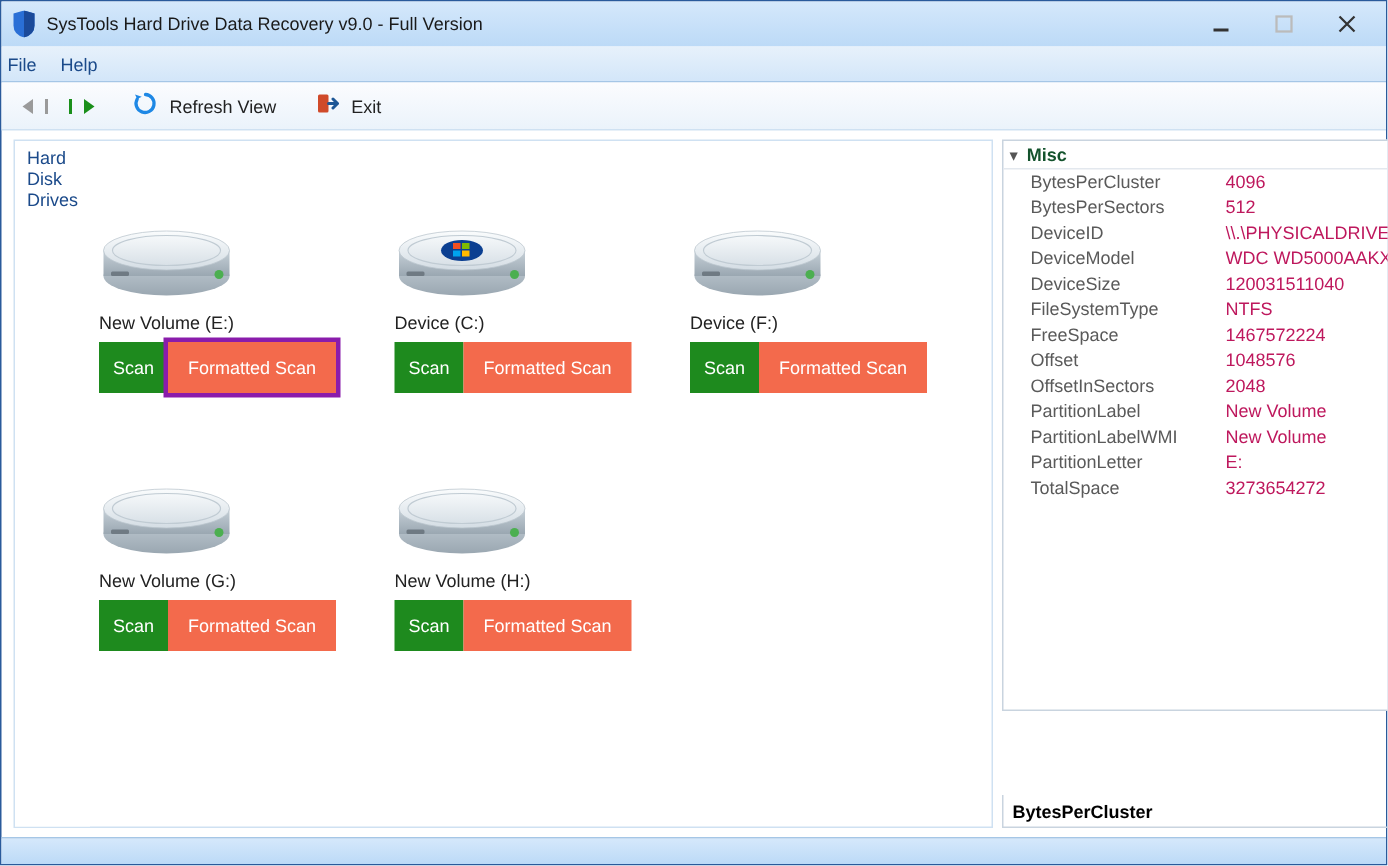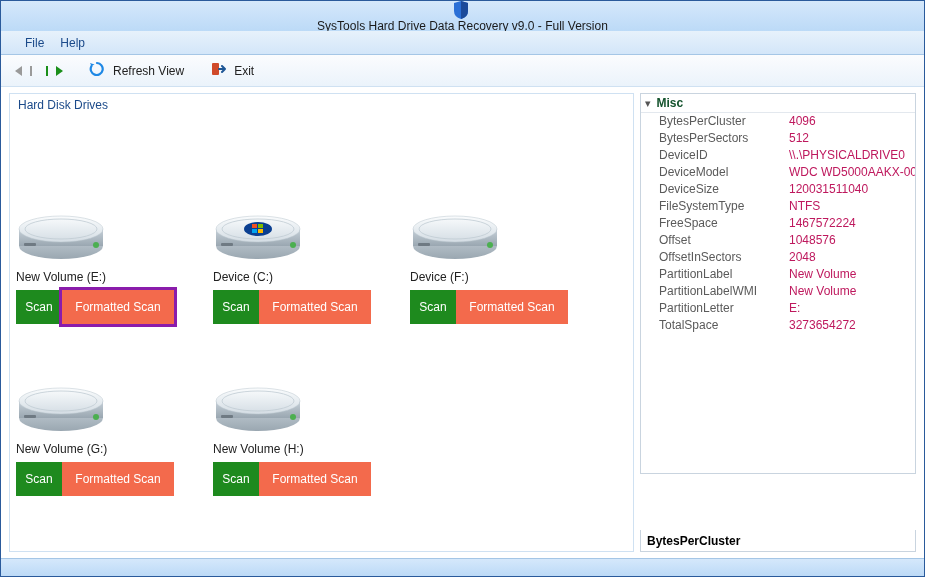--- a/index.html
+++ b/index.html
@@ -1,32 +1,32 @@
 <!DOCTYPE html>
 <html><head>
 <meta charset="utf-8">
 <style>
   * { box-sizing: border-box; margin: 0; padding: 0; }
   body { font-family: "Segoe UI", Tahoma, sans-serif; font-size: 12px; background: #fff; overflow: hidden; }
   .window { width: 925px; height: 577px; border: 1px solid #2a5a9b; display: flex; flex-direction: column; background: #fff; }
-  .titlebar { height: 30px; background: linear-gradient(to bottom, #d5e8fb, #bcdaf7); display: flex; align-items: center; padding: 0 4px; flex-direction: column; }
+  .titlebar { height: 30px; background: linear-gradient(to bottom, #d5e8fb, #bcdaf7); display: flex; align-items: center; padding: 0 4px; }
   .titlebar .logo { width: 18px; height: 18px; margin: 0 6px 0 2px; }
   .titlebar .title { font-size: 12px; color: #1a1a1a; flex: 1; }
   .title-controls { display: flex; align-items: center; gap: 18px; padding-right: 10px; }
   .title-controls .ctl { width: 24px; height: 24px; display: flex; align-items: center; justify-content: center; font-size: 15px; color: #333; }
-  .menubar { height: 24px; background: linear-gradient(to bottom, #e7f1fb, #d3e6f9); border-bottom: 1px solid #a5c6e6; display: flex; align-items: center; padding-left: 24px; gap: 16px; color: #1b4a8a; font-size: 12px; }
+  .menubar { height: 24px; background: linear-gradient(to bottom, #e7f1fb, #d3e6f9); border-bottom: 1px solid #a5c6e6; display: flex; align-items: center; padding-left: 4px; gap: 16px; color: #1b4a8a; font-size: 12px; }
   .menubar span { cursor: default; }
   .toolbar { height: 32px; background: linear-gradient(to bottom, #fbfcfe, #ebf3fb); border-bottom: 1px solid #cfe1f2; display: flex; align-items: center; padding-left: 10px; gap: 6px; font-size: 12px; color: #222; }
   .toolbar .tbtn { display: flex; align-items: center; gap: 8px; padding: 2px 4px; }
   .tri { width:0;height:0;border-top:5px solid transparent;border-bottom:5px solid transparent; }
   .tri.left { border-right:7px solid #9a9a9a; }
   .tri.right { border-left:7px solid #1a8f1a; }
   .toolbar .sep { width: 6px; }
   .content { flex: 1; display: flex; min-height: 0; }
-  .left-panel { flex: 1; border: 1px solid #cfe1f2; margin: 6px 3px 6px 8px; display: flex; flex-direction: column; background: #fff; gap: 40px; }
+  .left-panel { flex: 1; border: 1px solid #cfe1f2; margin: 6px 3px 6px 8px; display: flex; flex-direction: row; background: #fff; }
   .panel-header { padding: 4px 8px; color: #1b4a8a; background: #fff; font-size: 12px; }
   .drives-grid { flex: 1; padding: 10px 6px; display: grid; grid-template-columns: repeat(3, 195px); grid-auto-rows: 168px; gap: 4px 2px; align-content: start; }
   .drive { display: flex; flex-direction: column; align-items: flex-start; }
   .drive-img { width: 90px; height: 70px; margin: 28px 0 6px 0; position: relative; }
   .drive-img svg { width: 100%; height: 100%; }
   .drive-name { font-size: 12px; color: #222; margin-bottom: 6px; }
   .btn-row { display: flex; gap: 0; }
   .btn { height: 34px; display:flex; align-items:center; justify-content:center; font-size:12px; color:#fff; padding: 0 6px; }
   .btn.scan { background:#1e8a1e; width:46px; }
   .btn.fmt { background:#f36a4c; width:112px; }

